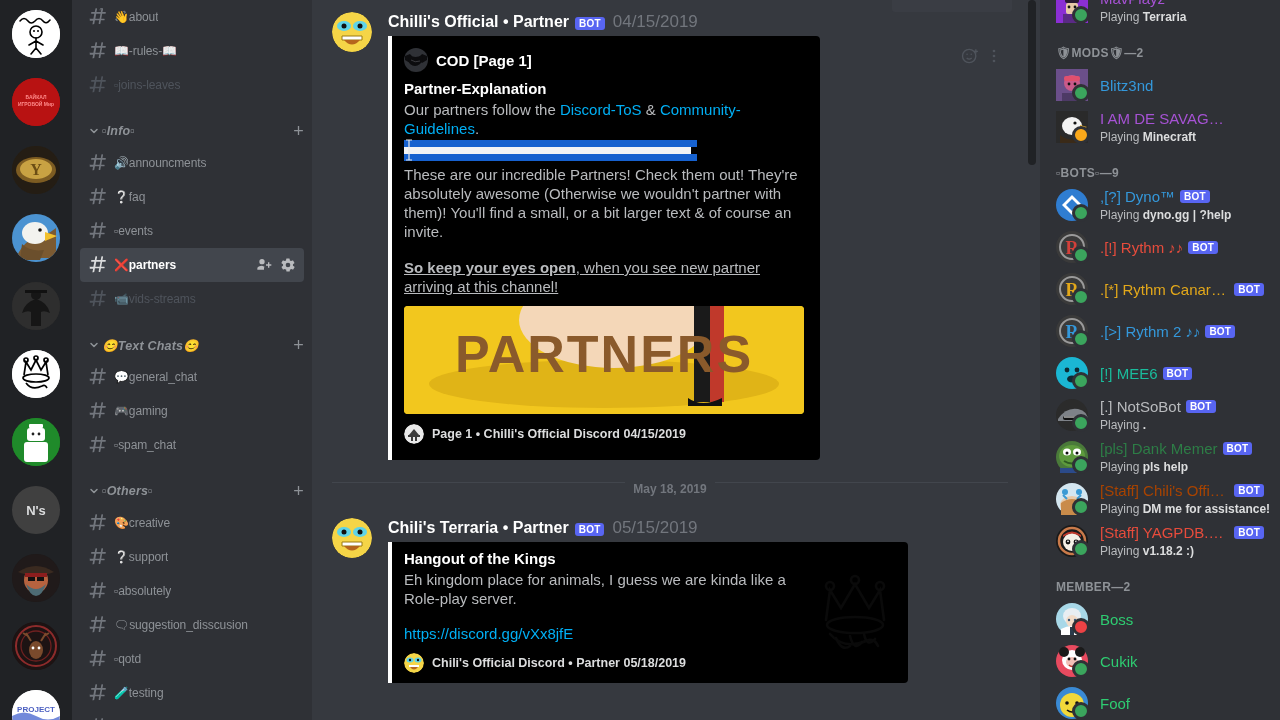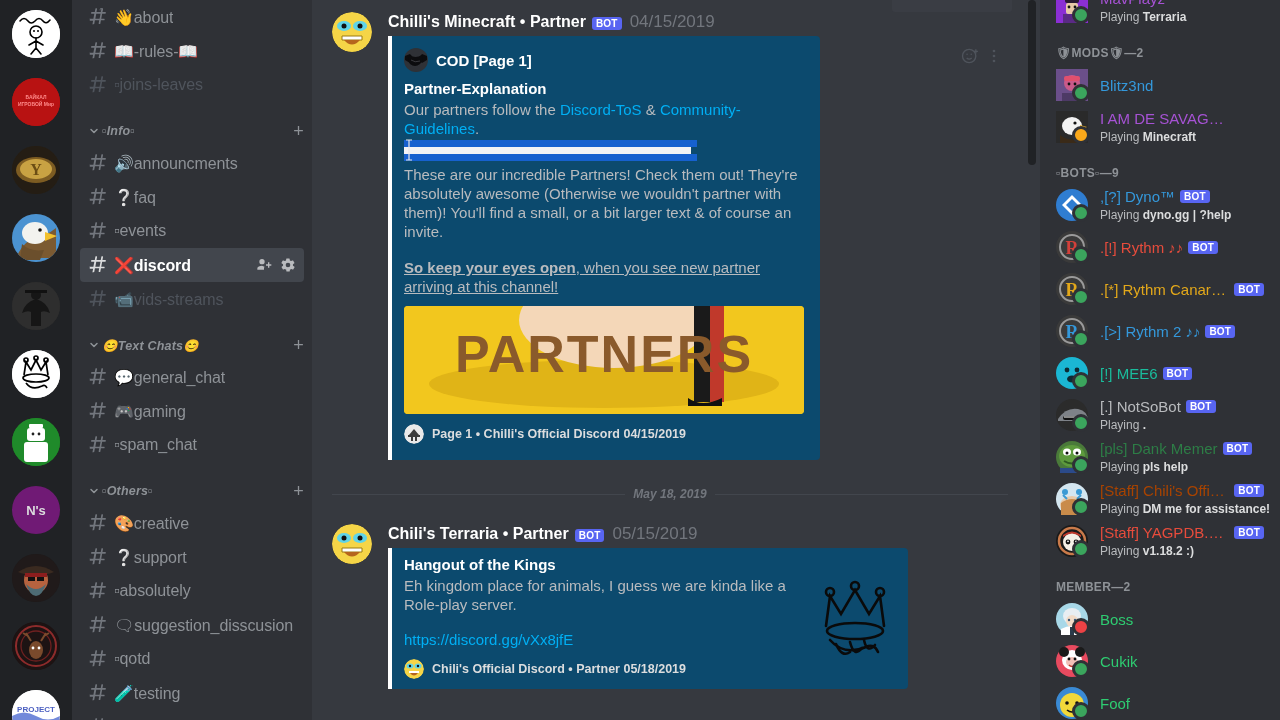--- a/index.html
+++ b/index.html
@@ -44,21 +44,21 @@
     padding-left: 8px; padding-right: 8px;
     color: #8e9297; position: relative;
   }
   .chan .hash {
     width: 20px; height: 20px; flex: 0 0 20px; margin-right: 6px;
     display: flex; align-items: center; justify-content: center;
     color: #72767d; position: relative;
   }
   .chan .hash svg { width: 20px; height: 20px; }
   .chan-name {
-    font-size: 16px; color: #8e9297; white-space: nowrap;
+    font-size: 12px; color: #8e9297; white-space: nowrap;
     overflow: hidden; letter-spacing: -0.1px;
   }
   .chan.muted .chan-name { color: #4f545c; }
   .chan.muted .hash { color: #4f545c; }
   .chan.active { background: #42464d; }
   .chan.active .chan-name { color: #fff; font-weight: 600; }
   .chan.active .hash { color: #dcddde; }
   .chan-actions { margin-left: auto; display: flex; gap: 8px; align-items: center; color: #b9bbbe; }
   .chan-actions svg { width: 16px; height: 16px; display: block; }
 
@@ -87,21 +87,21 @@
   .msg-head { display: flex; align-items: center; gap: 6px; line-height: 20px; margin-bottom: 2px; }
   .author { color: #fff; font-size: 16px; font-weight: 600; }
   .bot-tag {
     background: #5865f2; color: #fff; font-size: 10px; font-weight: 700;
     border-radius: 3px; padding: 1px 4px; line-height: 11px; letter-spacing: 0.2px;
     position: relative; top: 1px;
   }
   .timestamp { color: #72767d; font-size: 17px; margin-left: 2px; }
 
   .embed {
-    background: #0c4a6e; border-left: 4px solid #ffffff;
+    background: #000000; border-left: 4px solid #ffffff;
     border-radius: 0 4px 4px 0; max-width: 432px;
     padding: 8px 16px 16px 12px; margin-top: 4px; position: relative;
   }
   .embed-author { display: flex; align-items: center; gap: 8px; margin: 4px 0 8px 0; }
   .embed-author-icon { width: 24px; height: 24px; border-radius: 50%; overflow: hidden; flex: 0 0 24px; }
   .embed-author-icon svg { display: block; }
   .embed-author-name { color: #fff; font-size: 15px; font-weight: 600; }
   .embed-title { color: #fff; font-size: 15px; font-weight: 700; margin-bottom: 3px; }
   .embed-desc { color: #b9bbbe; font-size: 15px; line-height: 19px; }
   .embed-desc a { color: #00aff4; text-decoration: none; }
@@ -125,21 +125,21 @@
   .embed-footer-icon { width: 20px; height: 20px; border-radius: 50%; overflow: hidden; flex: 0 0 20px; }
   .embed-footer-text { color: #dcddde; font-size: 12.5px; font-weight: 600; }
 
   .msg-actions {
     position: absolute; right: 20px; top: 46px;
     display: flex; gap: 4px; align-items: center; color: #4f545c;
   }
   .msg-actions svg { width: 20px; height: 20px; display: block; }
 
   .date-divider {
-    display: flex; align-items: center; margin: 18px 16px 8px 20px; height: 24px; font-style: italic;
+    display: flex; margin: 18px 16px 2px 20px; height: 24px;
   }
   .date-divider .line { flex: 1 1 auto; height: 1px; background: #42464d; }
   .date-divider .label { color: #72767d; font-size: 12px; font-weight: 600; padding: 0 8px; }
 
   .embed2 { max-width: 520px; padding: 8px 16px 10px 12px; }
   .crown { position: absolute; right: 12px; top: 30px; width: 86px; height: 86px; }
 
   
   .members {
     width: 240px; flex: 0 0 240px; height: 720px; background: #2f3136;
@@ -274,21 +274,21 @@
               <rect x="17" y="6" width="14" height="4" rx="1"></rect>
               <rect x="15" y="10" width="18" height="13" rx="3"></rect>
               <rect x="12" y="24" width="24" height="20" rx="3"></rect>
             </g>
             <circle cx="21" cy="16" r="1.4" fill="#222"></circle>
             <circle cx="27" cy="16" r="1.4" fill="#222"></circle>
           </svg>
       </div>
     </div>
     <div class="srv-wrap">
-      <div class="srv" style="background:#701a75">
+      <div class="srv" style="background:#404040">
         <span>N's</span>
       </div>
     </div>
     <div class="srv-wrap">
       <div class="srv" style="background:#1d1d1d">
         <svg viewBox="0 0 48 48" width="48" height="48">
             <rect width="48" height="48" fill="#201a1a"></rect>
             <ellipse cx="24" cy="26" rx="12" ry="13" fill="#b6633f"></ellipse>
             <path d="M6 18 q18-12 36 0 q-6 3-18 3 q-12 0-18-3z" fill="#3a2a20"></path>
             <rect x="13" y="19" width="22" height="4" fill="#8c1d1d"></rect>
@@ -394,21 +394,21 @@
           </span>
         <span class="chan-name">▫events</span>
       </div>
 
       <div class="chan active">
         <span class="hash">
             <svg viewBox="0 0 24 24" fill="currentColor">
               <path d="M5.887 21a.5.5 0 0 1-.491-.591l.723-3.909H2.5a.5.5 0 0 1-.491-.591l.184-1A.5.5 0 0 1 2.684 14h3.802l1.11-6H4.18a.5.5 0 0 1-.491-.591l.184-1A.5.5 0 0 1 4.364 6h3.8l.754-4.09A.5.5 0 0 1 9.41 1.5h1.018a.5.5 0 0 1 .491.591L10.2 6h5.13l.754-4.09a.5.5 0 0 1 .492-.41h1.018a.5.5 0 0 1 .491.591L17.37 6h3.62a.5.5 0 0 1 .491.591l-.184 1A.5.5 0 0 1 20.805 8H17l-1.11 6h3.62a.5.5 0 0 1 .491.591l-.184 1a.5.5 0 0 1-.492.409h-3.802l-.754 4.09a.5.5 0 0 1-.492.41h-1.018a.5.5 0 0 1-.491-.591L13.43 16H8.3l-.754 4.09a.5.5 0 0 1-.492.41zM9.9 8l-1.11 6h5.13l1.11-6z"></path>
             </svg>
           </span>
-        <span class="chan-name">❌discord</span>
+        <span class="chan-name">❌partners</span>
         <span class="chan-actions">
           <span>
             <svg viewBox="0 0 24 24" fill="currentColor">
                 <path d="M9 11a4 4 0 1 0 0-8 4 4 0 0 0 0 8zm0 2c-3.3 0-7 1.7-7 4v2h10v-2c0-.8.3-1.6.8-2.3A13 13 0 0 0 9 13z"></path>
                 <path d="M18 8h2v3h3v2h-3v3h-2v-3h-3v-2h3z"></path>
               </svg>
           </span>
           <span>
             <svg viewBox="0 0 24 24" fill="currentColor">
                 <path d="M19.4 13a7.8 7.8 0 0 0 0-2l2.1-1.6a.5.5 0 0 0 .1-.6l-2-3.5a.5.5 0 0 0-.6-.2l-2.5 1a7.6 7.6 0 0 0-1.7-1l-.4-2.6a.5.5 0 0 0-.5-.4h-4a.5.5 0 0 0-.5.4l-.4 2.6a7.6 7.6 0 0 0-1.7 1l-2.5-1a.5.5 0 0 0-.6.2l-2 3.5a.5.5 0 0 0 .1.6L4.6 11a7.8 7.8 0 0 0 0 2l-2.1 1.6a.5.5 0 0 0-.1.6l2 3.5c.1.2.4.3.6.2l2.5-1c.5.4 1.1.8 1.7 1l.4 2.6c0 .3.2.4.5.4h4c.3 0 .5-.1.5-.4l.4-2.6c.6-.2 1.2-.6 1.7-1l2.5 1c.2.1.5 0 .6-.2l2-3.5a.5.5 0 0 0-.1-.6zM12 15.5a3.5 3.5 0 1 1 0-7 3.5 3.5 0 0 1 0 7z"></path>
@@ -544,21 +544,21 @@
               <ellipse cx="12" cy="14" rx="7" ry="5" fill="#5fd4e8"></ellipse>
               <ellipse cx="28" cy="14" rx="7" ry="5" fill="#5fd4e8"></ellipse>
               <circle cx="12" cy="14" r="2.5" fill="#111"></circle>
               <circle cx="28" cy="14" r="2.5" fill="#111"></circle>
               <path d="M10 24 h20 v4 h-20z" fill="#fff" stroke="#9a7b10" stroke-width="1"></path>
               <path d="M12 28 q8 9 16 0z" fill="#b5651d"></path>
             </svg>
         </div>
         <div class="msg-body">
           <div class="msg-head">
-            <span class="author">Chilli's Minecraft • Partner</span>
+            <span class="author">Chilli's Official • Partner</span>
             <span class="bot-tag">BOT</span>
             <span class="timestamp">04/15/2019</span>
           </div>
 
           <div class="embed">
             <div class="embed-author">
               <span class="embed-author-icon">
                 <svg viewBox="0 0 24 24" width="24" height="24">
                     <rect width="24" height="24" fill="#2f3136"></rect>
                     <g fill="#0c0c0e">

